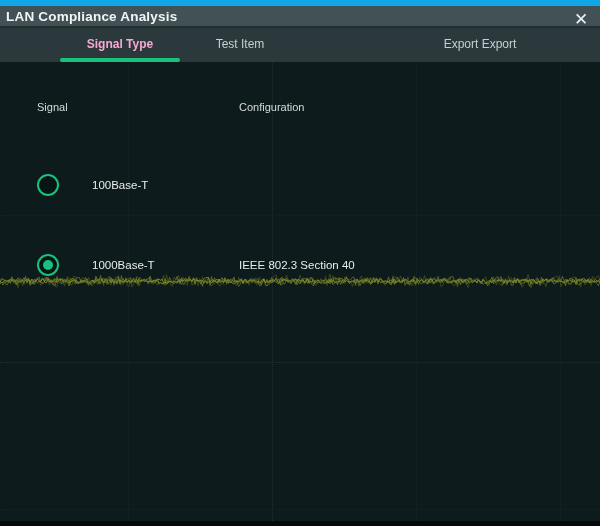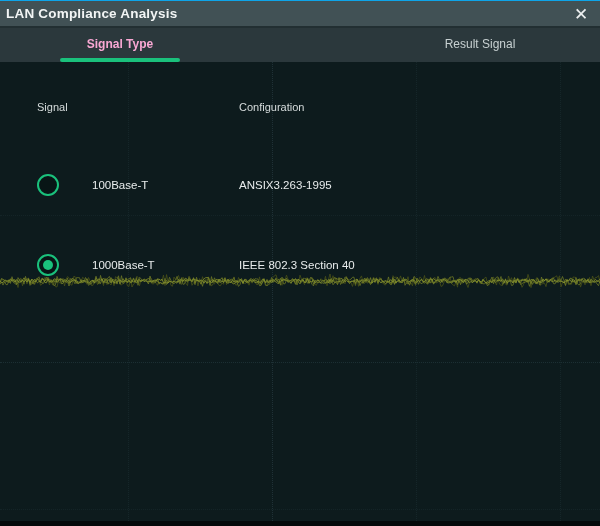--- a/index.html
+++ b/index.html
@@ -6,21 +6,21 @@
   #screen{
     position:relative;width:600px;height:526px;overflow:hidden;
     background:var(--screen-bg,#0d1b1d);
     font-family:"Liberation Sans","DejaVu Sans",sans-serif;
     -webkit-font-smoothing:antialiased;
   }
   
   .titlebar{
     position:absolute;left:0;top:0;width:600px;height:28px;
     background:var(--titlebar-bg,#415155);
-    border-top:1px solid #0ea5e9;border-bottom:2px solid #222f32;
+    border-top:6px solid #0ea5e9;border-bottom:2px solid #222f32;
     box-sizing:border-box;display:flex;align-items:center;
   }
   .title-text{
     color:#f2f5f5;font-size:13.5px;font-weight:bold;padding-left:6px;
     letter-spacing:.2px;
   }
   .close-btn{
     position:absolute;right:4px;top:0;width:30px;height:26px;
     display:flex;align-items:center;justify-content:center;
     color:#eceff0;font-size:17px;font-weight:400;cursor:default;line-height:1;
@@ -91,31 +91,31 @@
       <polyline points="0.0,14.8 1.5,16.4 3.0,16.5 4.5,14.5 6.0,15.2 7.5,14.9 9.0,14.6 10.5,13.5 12.0,15.2 13.5,13.8 15.0,16.2 16.5,13.6 18.0,15.6 19.5,16.2 21.0,15.9 22.5,14.0 24.0,15.9 25.5,14.2 27.0,16.2 28.5,13.3 30.0,16.4 31.5,13.5 33.0,13.8 34.5,15.6 36.0,15.5 37.5,13.1 39.0,14.3 40.5,16.5 42.0,13.4 43.5,13.3 45.0,16.5 46.5,16.8 48.0,13.0 49.5,15.8 51.0,14.8 52.5,15.6 54.0,12.9 55.5,13.0 57.0,16.6 58.5,14.2 60.0,13.4 61.5,13.1 63.0,16.1 64.5,13.6 66.0,14.3 67.5,15.5 69.0,14.4 70.5,16.3 72.0,15.0 73.5,14.2 75.0,13.8 76.5,16.5 78.0,15.5 79.5,17.0 81.0,16.0 82.5,14.6 84.0,14.4 85.5,16.2 87.0,15.7 88.5,17.1 90.0,16.0 91.5,14.5 93.0,14.3 94.5,17.2 96.0,15.1 97.5,14.2 99.0,12.8 100.5,14.3 102.0,13.0 103.5,16.0 105.0,15.9 106.5,16.5 108.0,14.0 109.5,13.6 111.0,17.1 112.5,13.7 114.0,16.4 115.5,17.1 117.0,15.1 118.5,15.0 120.0,13.8 121.5,16.0 123.0,15.9 124.5,14.8 126.0,15.2 127.5,15.5 129.0,14.7 130.5,16.4 132.0,14.4 133.5,16.1 135.0,15.6 136.5,16.9 138.0,14.0 139.5,13.6 141.0,15.9 142.5,14.1 144.0,15.6 145.5,15.1 147.0,15.2 148.5,15.4 150.0,15.5 151.5,15.3 153.0,14.9 154.5,14.2 156.0,15.2 157.5,13.3 159.0,13.1 160.5,14.2 162.0,13.1 163.5,16.9 165.0,16.8 166.5,16.7 168.0,17.0 169.5,15.6 171.0,15.6 172.5,16.3 174.0,15.0 175.5,15.9 177.0,15.7 178.5,15.8 180.0,13.5 181.5,14.7 183.0,15.3 184.5,13.6 186.0,15.2 187.5,14.0 189.0,14.6 190.5,13.8 192.0,14.5 193.5,12.8 195.0,13.7 196.5,14.3 198.0,14.6 199.5,14.8 201.0,14.0 202.5,14.6 204.0,17.2 205.5,14.7 207.0,17.0 208.5,16.2 210.0,15.0 211.5,17.1 213.0,14.5 214.5,14.6 216.0,15.8 217.5,16.3 219.0,13.1 220.5,15.2 222.0,15.0 223.5,16.5 225.0,14.0 226.5,16.6 228.0,13.6 229.5,16.5 231.0,16.5 232.5,13.8 234.0,16.2 235.5,14.7 237.0,15.5 238.5,15.4 240.0,13.3 241.5,14.5 243.0,17.2 244.5,13.8 246.0,16.3 247.5,15.6 249.0,14.1 250.5,14.1 252.0,15.1 253.5,14.3 255.0,16.8 256.5,16.4 258.0,15.1 259.5,16.1 261.0,16.2 262.5,13.2 264.0,13.9 265.5,16.4 267.0,15.7 268.5,16.0 270.0,16.0 271.5,13.9 273.0,16.4 274.5,14.7 276.0,13.3 277.5,16.0 279.0,16.0 280.5,15.6 282.0,14.3 283.5,13.9 285.0,14.2 286.5,14.7 288.0,13.9 289.5,15.2 291.0,16.9 292.5,15.1 294.0,14.4 295.5,13.3 297.0,14.1 298.5,13.4 300.0,15.3 301.5,16.2 303.0,13.7 304.5,16.4 306.0,16.5 307.5,13.1 309.0,17.2 310.5,15.4 312.0,16.0 313.5,13.7 315.0,16.6 316.5,14.8 318.0,13.8 319.5,16.3 321.0,17.2 322.5,16.8 324.0,17.3 325.5,16.3 327.0,15.9 328.5,16.7 330.0,13.8 331.5,16.5 333.0,14.3 334.5,16.6 336.0,15.8 337.5,15.8 339.0,15.7 340.5,15.1 342.0,15.2 343.5,13.6 345.0,15.6 346.5,14.6 348.0,16.1 349.5,15.6 351.0,15.7 352.5,15.5 354.0,15.8 355.5,13.8 357.0,13.1 358.5,16.2 360.0,16.0 361.5,14.5 363.0,13.7 364.5,15.0 366.0,14.3 367.5,13.7 369.0,15.9 370.5,16.3 372.0,17.2 373.5,15.4 375.0,15.3 376.5,12.9 378.0,13.9 379.5,15.1 381.0,17.0 382.5,15.2 384.0,15.4 385.5,14.5 387.0,15.4 388.5,16.4 390.0,13.9 391.5,14.1 393.0,16.2 394.5,13.4 396.0,17.2 397.5,15.1 399.0,13.7 400.5,16.5 402.0,14.1 403.5,15.0 405.0,13.2 406.5,13.5 408.0,16.0 409.5,15.7 411.0,14.1 412.5,14.1 414.0,14.1 415.5,16.2 417.0,16.2 418.5,14.5 420.0,15.4 421.5,13.5 423.0,15.4 424.5,15.7 426.0,14.1 427.5,16.5 429.0,15.2 430.5,12.8 432.0,13.3 433.5,17.2 435.0,16.5 436.5,15.1 438.0,13.2 439.5,15.5 441.0,16.5 442.5,12.9 444.0,14.0 445.5,14.3 447.0,16.6 448.5,16.9 450.0,16.6 451.5,15.3 453.0,16.3 454.5,14.6 456.0,15.9 457.5,14.7 459.0,13.5 460.5,13.5 462.0,14.8 463.5,16.8 465.0,13.4 466.5,13.5 468.0,15.4 469.5,16.6 471.0,15.6 472.5,16.3 474.0,15.0 475.5,14.4 477.0,16.2 478.5,14.2 480.0,15.7 481.5,15.6 483.0,13.6 484.5,15.1 486.0,16.9 487.5,16.0 489.0,14.3 490.5,15.7 492.0,16.8 493.5,14.2 495.0,14.1 496.5,14.1 498.0,15.0 499.5,14.3 501.0,14.2 502.5,14.8 504.0,16.8 505.5,13.6 507.0,16.7 508.5,16.1 510.0,14.3 511.5,15.8 513.0,16.9 514.5,14.2 516.0,17.1 517.5,13.1 519.0,16.5 520.5,14.0 522.0,14.2 523.5,14.7 525.0,12.8 526.5,15.6 528.0,14.5 529.5,15.2 531.0,13.5 532.5,14.0 534.0,13.6 535.5,16.0 537.0,16.9 538.5,15.1 540.0,15.8 541.5,16.8 543.0,12.9 544.5,14.9 546.0,12.8 547.5,16.3 549.0,14.9 550.5,13.5 552.0,15.9 553.5,15.2 555.0,14.1 556.5,14.8 558.0,16.5 559.5,14.9 561.0,15.1 562.5,15.9 564.0,16.7 565.5,15.6 567.0,14.5 568.5,14.8 570.0,13.5 571.5,16.0 573.0,13.2 574.5,15.1 576.0,16.8 577.5,13.7 579.0,14.1 580.5,14.7 582.0,12.6 583.5,14.6 585.0,16.7 586.5,14.4 588.0,14.6 589.5,16.8 591.0,13.2 592.5,15.1 594.0,16.4 595.5,15.8 597.0,14.8 598.5,15.3 600.0,16.5" fill="none" stroke="#879330" stroke-opacity="0.8" stroke-width="1"></polyline>
     </svg>
 
   <div class="titlebar">
     <span class="title-text">LAN Compliance Analysis</span>
     <span class="close-btn">✕</span>
   </div>
 
   <div class="tabbar">
     <div class="tab active" style="left:60px">Signal Type</div>
-    <div class="tab" style="left:420px">Result Signal</div>
+    <div class="tab" style="left:180px">Test Item</div>
+    <div class="tab" style="left:420px">Export Export</div>
     <div class="tab-underline"></div>
   </div>
 
   <div class="col-header hdr-signal">Signal</div>
   <div class="col-header hdr-spec">Configuration</div>
 
   <div class="sig-row row-1">
     <div class="radio"></div>
     <div class="sig-label">100Base-T</div>
-    <div class="sig-spec">ANSIX3.263-1995</div>
   </div>
 
   <div class="sig-row row-2">
     <div class="radio selected"></div>
     <div class="sig-label">1000Base-T</div>
     <div class="sig-spec">IEEE 802.3 Section 40</div>
   </div>
 
   <div class="bottom-strip"></div>
 

